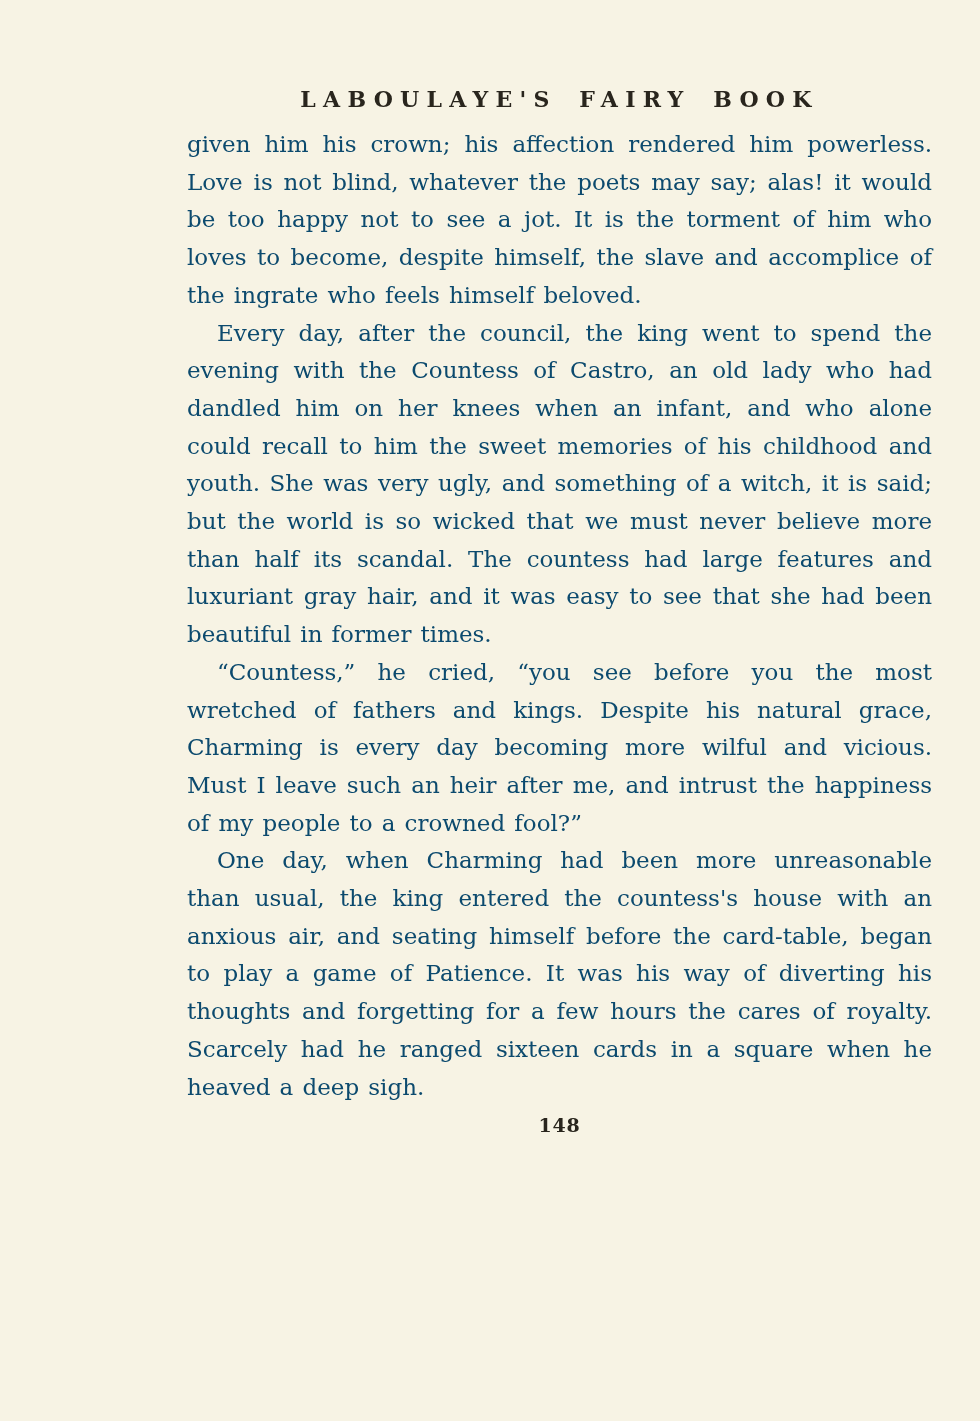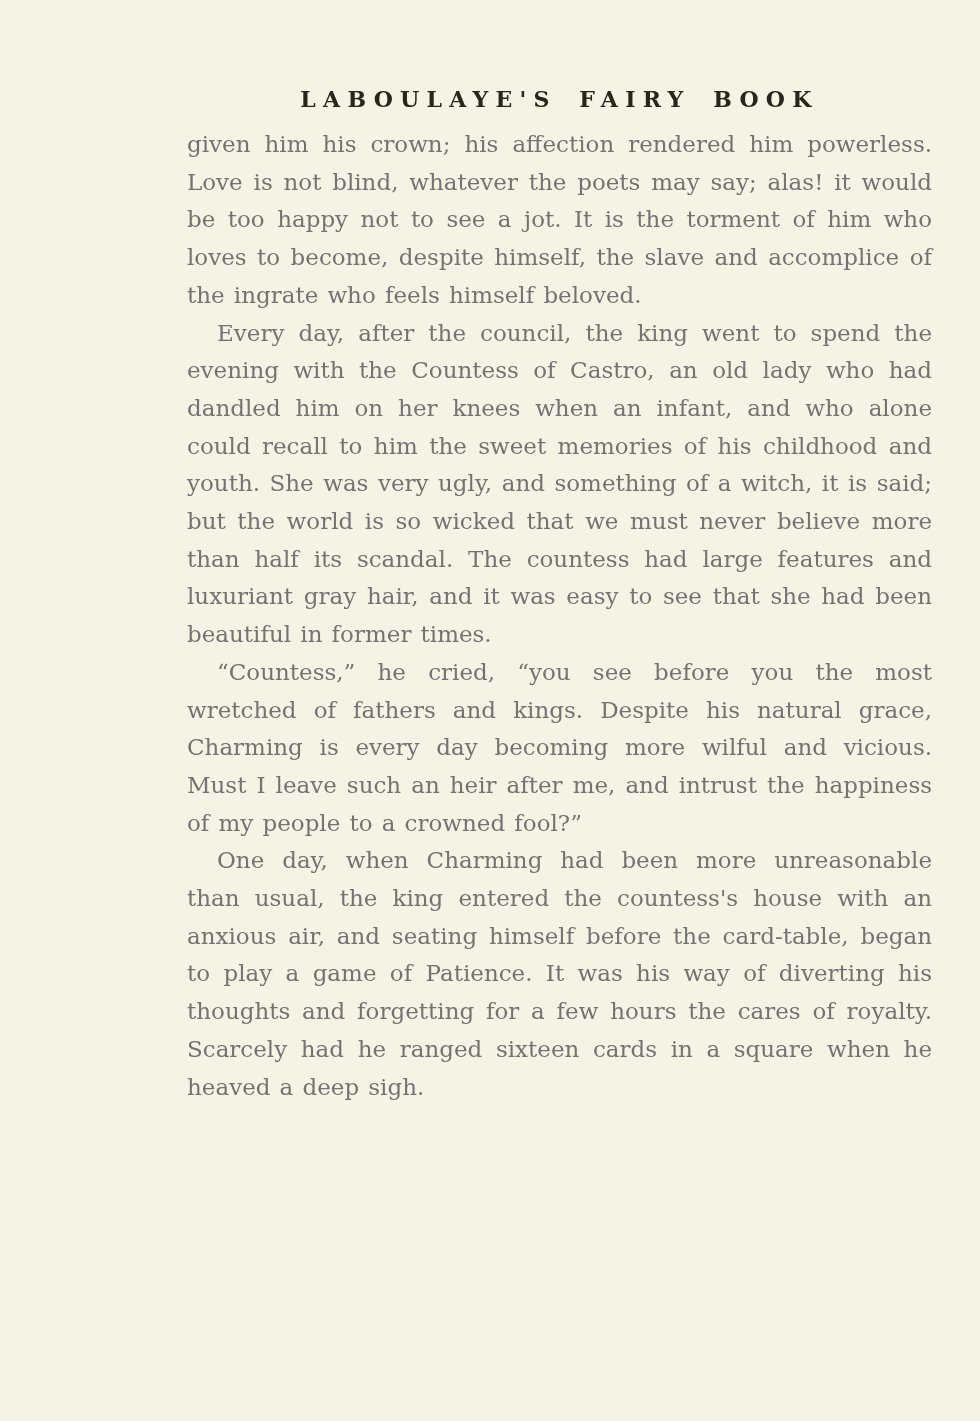--- a/index.html
+++ b/index.html
@@ -32,21 +32,21 @@
     color: #29251d;
     white-space: nowrap;
   }
   .para {
     font-size: 23px;
     line-height: 37.7px;
     text-align: justify;
     margin: 0;
     text-indent: 0;
     word-spacing: 0.08em;
-    color: #737373;
+    color: #0c4a6e;
   }
   .para.indent {
     text-indent: 30px;
   }
   .page-number {
     text-align: center;
     font-size: 19px;
     font-weight: 700;
     margin-top: 8px;
     letter-spacing: 0.04em;
@@ -70,16 +70,17 @@
     <h1 class="running-header">LABOULAYE'S FAIRY BOOK</h1>
 
     <p class="para">given him his crown; his affection rendered him powerless. Love is not blind, whatever the poets may say; alas! it would be too happy not to see a jot. It is the torment of him who loves to become, despite himself, the slave and accomplice of the ingrate who feels himself beloved.</p>
 
     <p class="para indent">Every day, after the council, the king went to spend the evening with the Countess of Castro, an old lady who had dandled him on her knees when an infant, and who alone could recall to him the sweet memories of his childhood and youth. She was very ugly, and something of a witch, it is said; but the world is so wicked that we must never believe more than half its scandal. The countess had large features and luxuriant gray hair, and it was easy to see that she had been beautiful in former times.</p>
 
     <p class="para indent">“Countess,” he cried, “you see before you the most wretched of fathers and kings. Despite his natural grace, Charming is every day becoming more wilful and vicious. Must I leave such an heir after me, and intrust the happiness of my people to a crowned fool?”</p>
 
     <p class="para indent">One day, when Charming had been more unreasonable than usual, the king entered the countess's house with an anxious air, and seating himself before the card-table, began to play a game of Patience. It was his way of diverting his thoughts and forgetting for a few hours the cares of royalty. Scarcely had he ranged sixteen cards in a square when he heaved a deep sigh.</p>
 
+    <div class="page-number">148</div>
   </div>
 
   <div class="scan-speck"></div>
 </div>
 
 </body></html>

